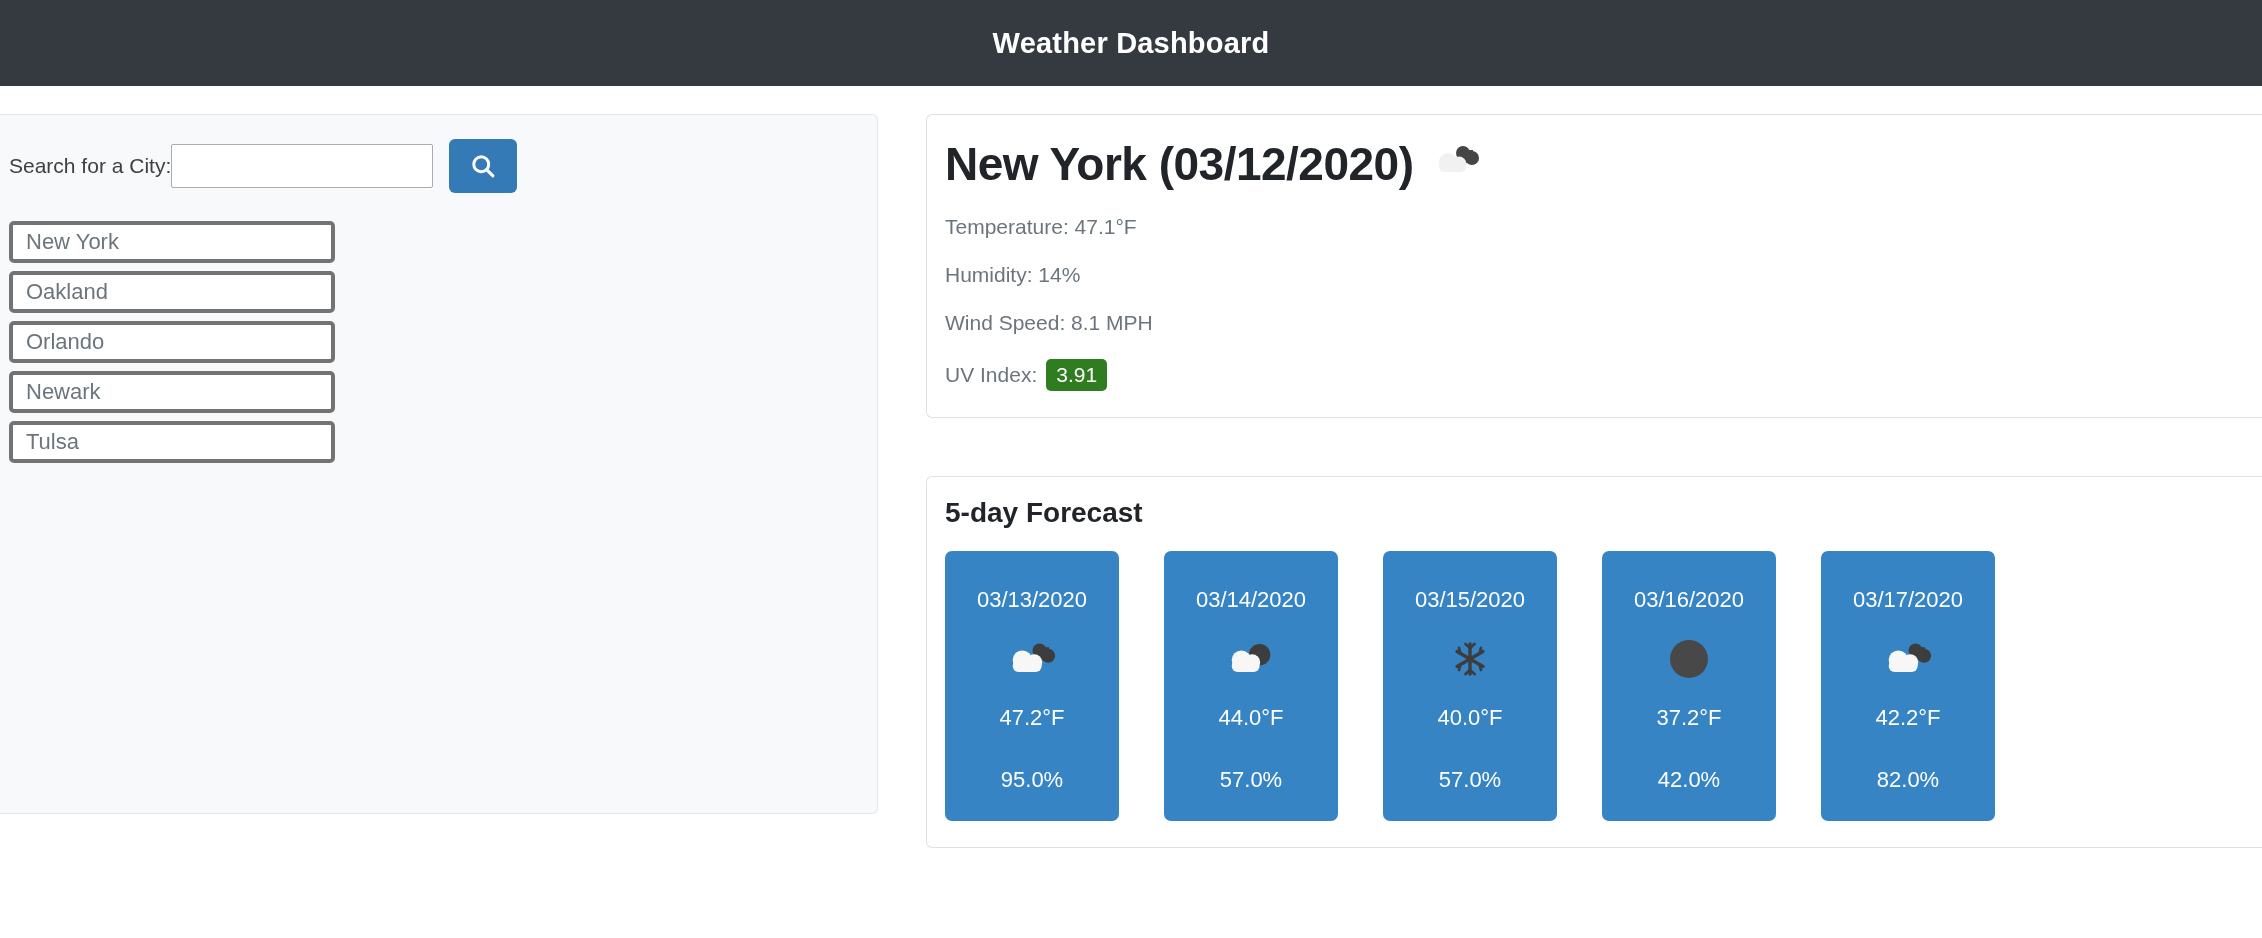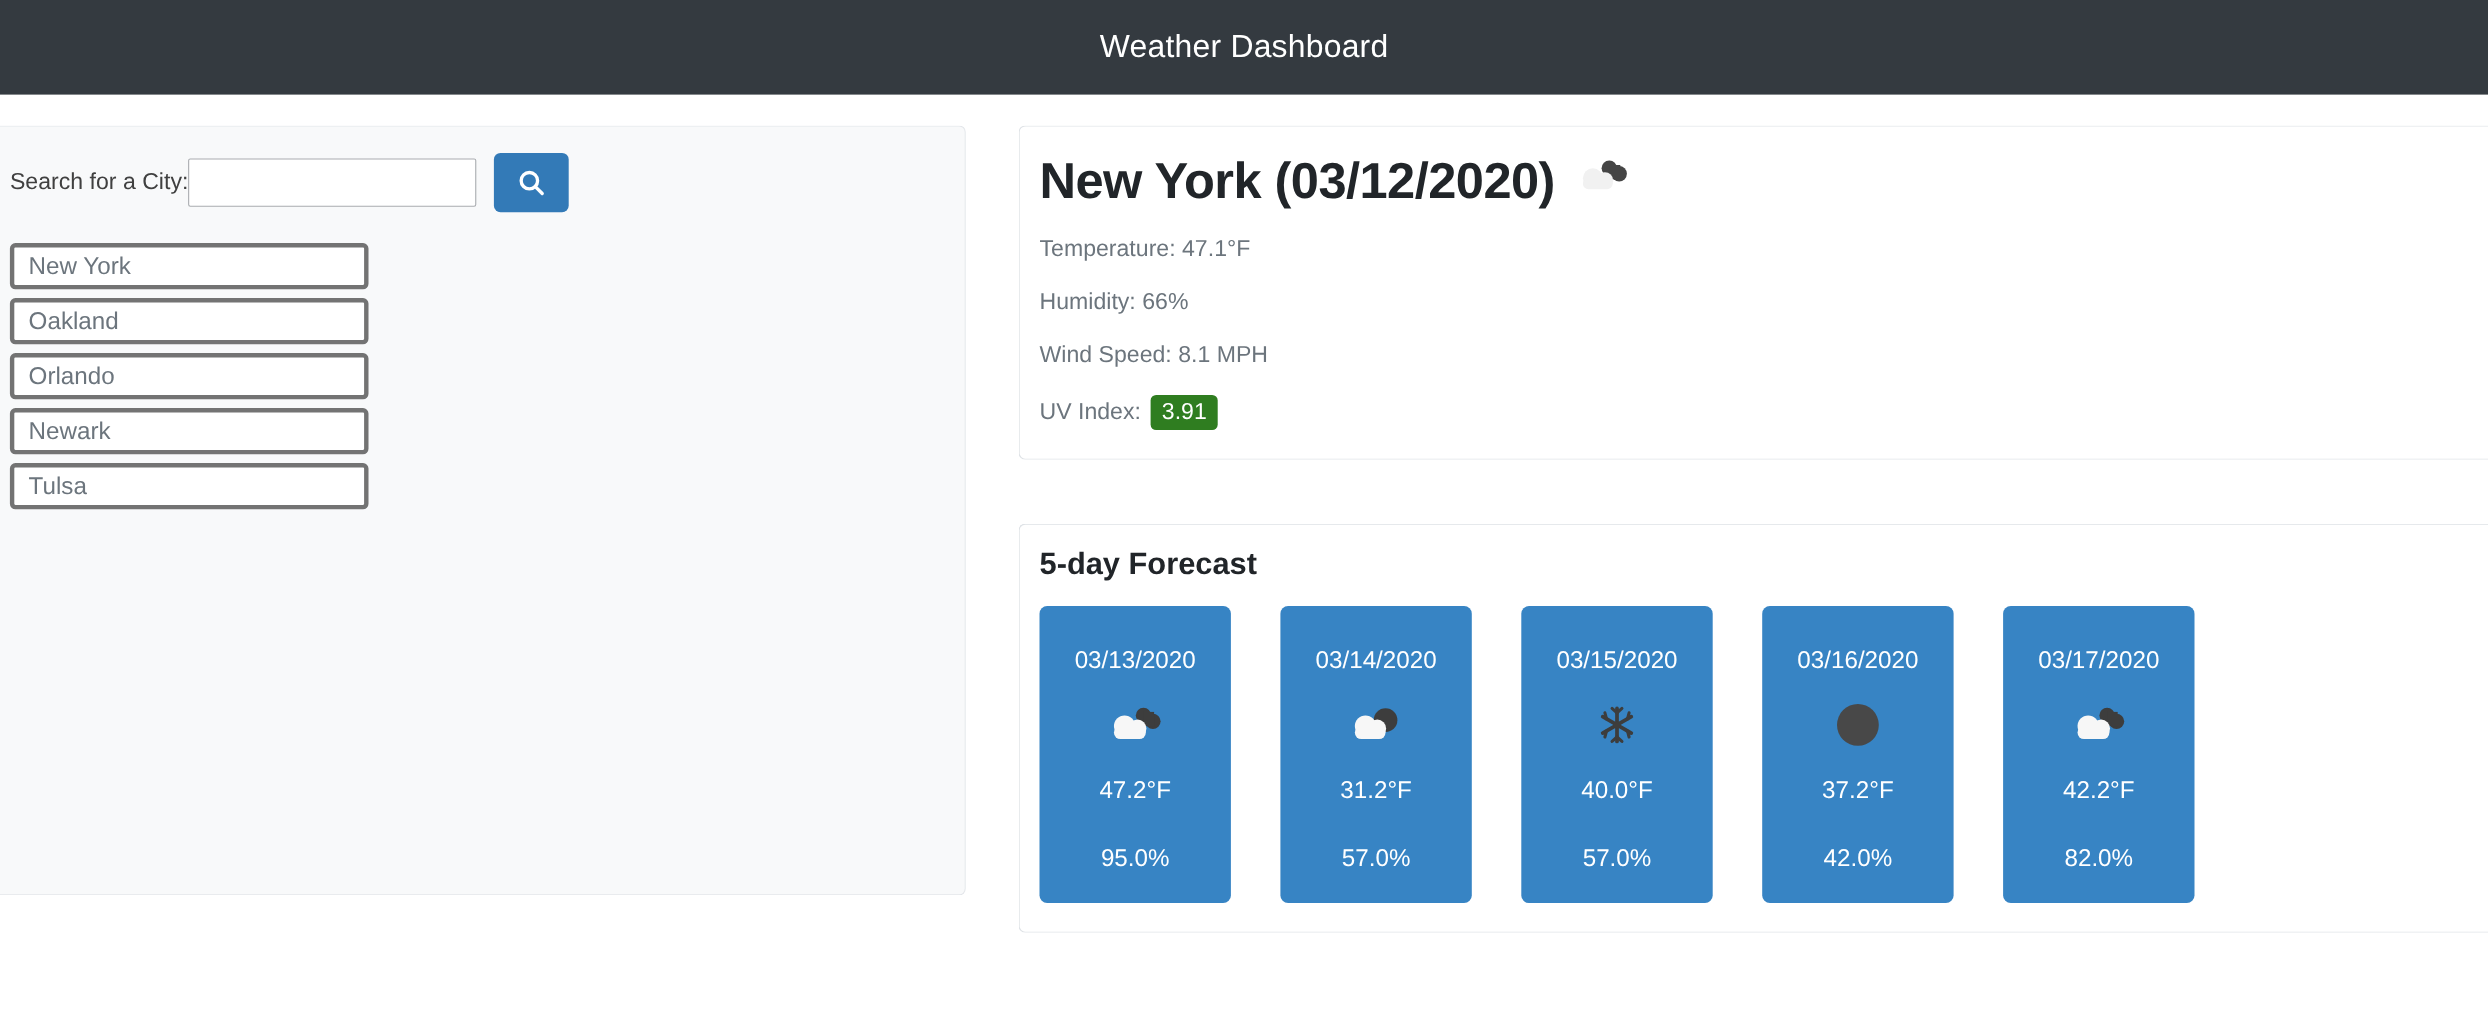--- a/index.html
+++ b/index.html
@@ -18,21 +18,21 @@
     width: 100%;
     height: 86px;
     background: #343a40;
     display: flex;
     align-items: center;
     justify-content: center;
   }
   .site-title {
     color: #ffffff;
     font-size: 29px;
-    font-weight: normal;
+    font-weight: bold;
     letter-spacing: 0.2px;
   }
 
   
   .page-body {
     display: flex;
     align-items: flex-start;
     padding: 28px 0 0 0;
   }
 
@@ -242,21 +242,21 @@
               <circle cx="29" cy="24" r="7.5"></circle>
               <rect x="9" y="22" width="27" height="10" rx="5"></rect>
             </g>
           </svg>
         </span>
       </h1>
       <div class="current-line">
         <span>Temperature: 47.1°F</span>
       </div>
       <div class="current-line">
-        <span>Humidity: 66%</span>
+        <span>Humidity: 14%</span>
       </div>
       <div class="current-line">
         <span>Wind Speed: 8.1 MPH</span>
       </div>
       <div class="current-line">
         <span>UV Index:</span>
         <span class="uv-badge">3.91</span>
       </div>
     </section>
 
@@ -289,21 +289,21 @@
           <div class="tile-icon">
             <svg width="58" height="44" viewBox="0 0 54 40">
               <circle cx="35" cy="16" r="10" fill="#3d3d3d"></circle>
               <g fill="#f7f7f7">
                 <circle cx="18" cy="21" r="9"></circle>
                 <circle cx="28" cy="23" r="7.5"></circle>
                 <rect x="9" y="21" width="26" height="11" rx="5.5"></rect>
               </g>
             </svg>
           </div>
-          <div class="tile-temp">31.2°F</div>
+          <div class="tile-temp">44.0°F</div>
           <div class="tile-hum">57.0%</div>
         </div>
 
         <div class="forecast-tile">
           <div class="tile-date">03/15/2020</div>
           <div class="tile-icon">
             <svg width="40" height="40" viewBox="0 0 40 40">
               <g stroke="#3d3d3d" stroke-width="3.4" stroke-linecap="round">
                 <line x1="20" y1="5" x2="20" y2="35"></line>
                 <line x1="7" y1="12.5" x2="33" y2="27.5"></line>

